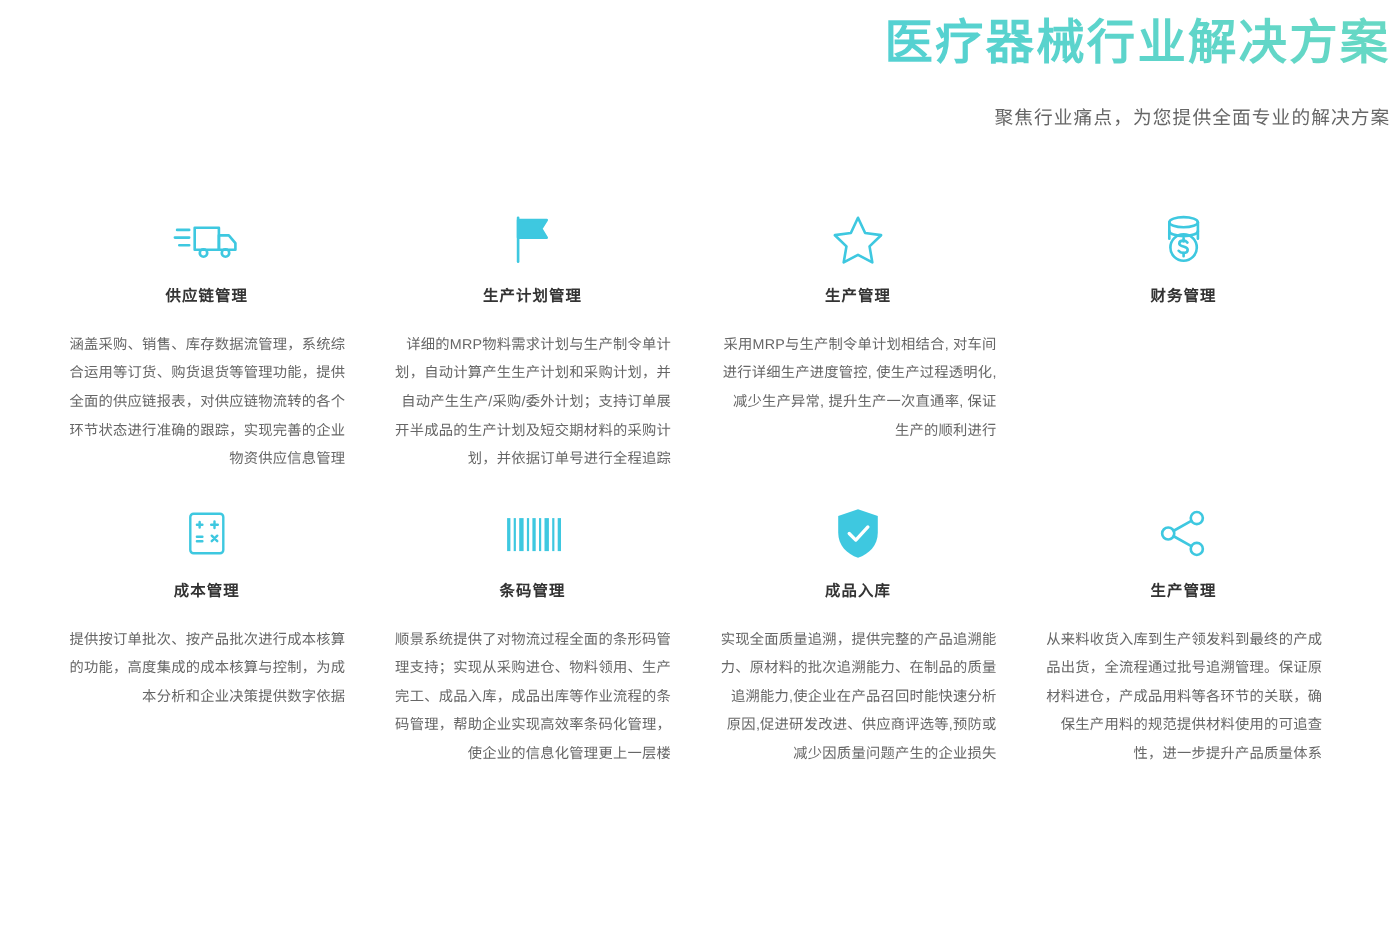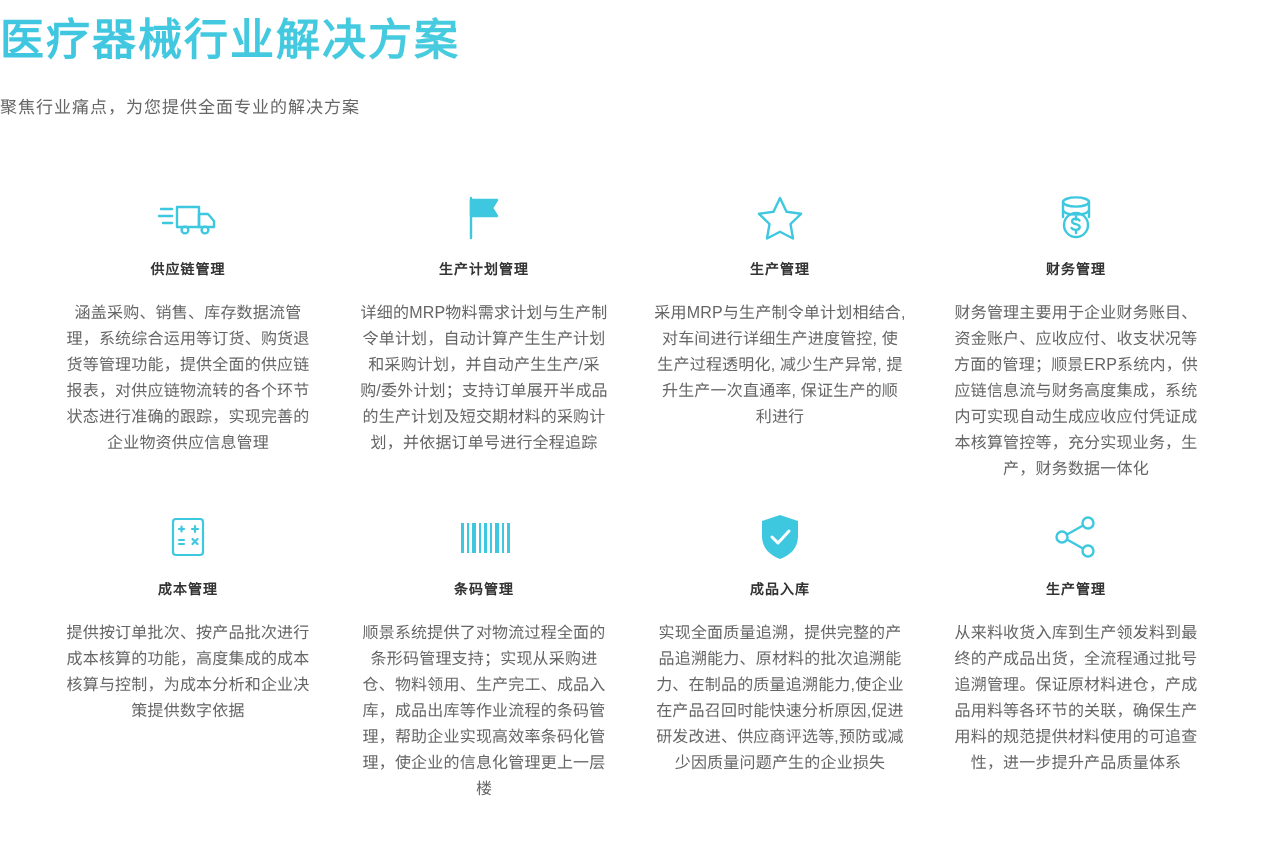--- a/index.html
+++ b/index.html
@@ -14,21 +14,21 @@
     color: #555555;
     overflow: hidden;
   }
   .page {
     width: 1264px;
     height: 858px;
     position: relative;
     box-sizing: border-box;
   }
   .header {
-    text-align: left;
+    text-align: right;
     padding-top: 14px;
   }
   .main-title {
     font-size: 44px;
     font-weight: bold;
     letter-spacing: 2px;
     margin: 0;
     line-height: 1.2;
     background: linear-gradient(90deg, #3fc6e0 0%, #46cbdf 35%, #57d2cf 70%, #67d8c4 100%);
     -webkit-background-clip: text;
@@ -64,24 +64,24 @@
   }
   .card-title {
     font-size: 14px;
     font-weight: bold;
     color: #333333;
     margin: 4px 0 0 0;
     letter-spacing: 1px;
   }
   .card-desc {
     margin: 22px 0 0 0;
-    font-size: 16px;
+    font-size: 13px;
     line-height: 26px;
     color: #666666;
-    text-align: center;
+    text-align: right;
     letter-spacing: 0.2px;
   }
   .row2 .card-desc {
   }
   svg { display: block; }
 </style>
 </head>
 <body>
 
 <div class="page">
@@ -134,21 +134,20 @@
           <ellipse cx="29" cy="10" rx="13" ry="4.6"></ellipse>
           <path d="M16 10 v8 c0 2.6 5.8 4.6 13 4.6 s13 -2 13 -4.6 v-8"></path>
           <path d="M16 18 v7"></path>
           <path d="M42 18 v7"></path>
           <circle cx="29" cy="33" r="12"></circle>
           <path d="M32.5 28.5 c-1-1.2-2.2-1.7-3.8-1.7 -2.2 0-3.6 1-3.6 2.6 0 3.6 7.6 1.8 7.6 5.6 0 1.8-1.6 2.9-4 2.9 -1.8 0-3.2-0.6-4.2-1.9"></path>
           <path d="M29 24.5 v3 M29 38 v3"></path>
         </svg>
       </div>
       <div class="card-title">财务管理</div>
-      <p class="card-desc">财务管理主要用于企业财务账目、资金账户、应收应付、收支状况等方面的管理；顺景ERP系统内，供应链信息流与财务高度集成，系统内可实现自动生成应收应付凭证成本核算管控等，充分实现业务，生产，财务数据一体化</p>
     </div>
 
     <div class="card row2">
       <div class="icon-wrap">
         <svg width="52" height="52" viewBox="0 0 52 52" fill="none" stroke="#3ec8e0" stroke-width="2.2" stroke-linecap="round" stroke-linejoin="round">
           <rect x="11" y="8" width="30" height="36" rx="3"></rect>
           <path d="M17 18 h5 M19.5 15.5 v5"></path>
           <path d="M30 18 h6 M33 15 v6"></path>
           <path d="M17 29 h5 M17 33 h5"></path>
           <path d="M30.5 28 l5 5 M35.5 28 l-5 5"></path>

